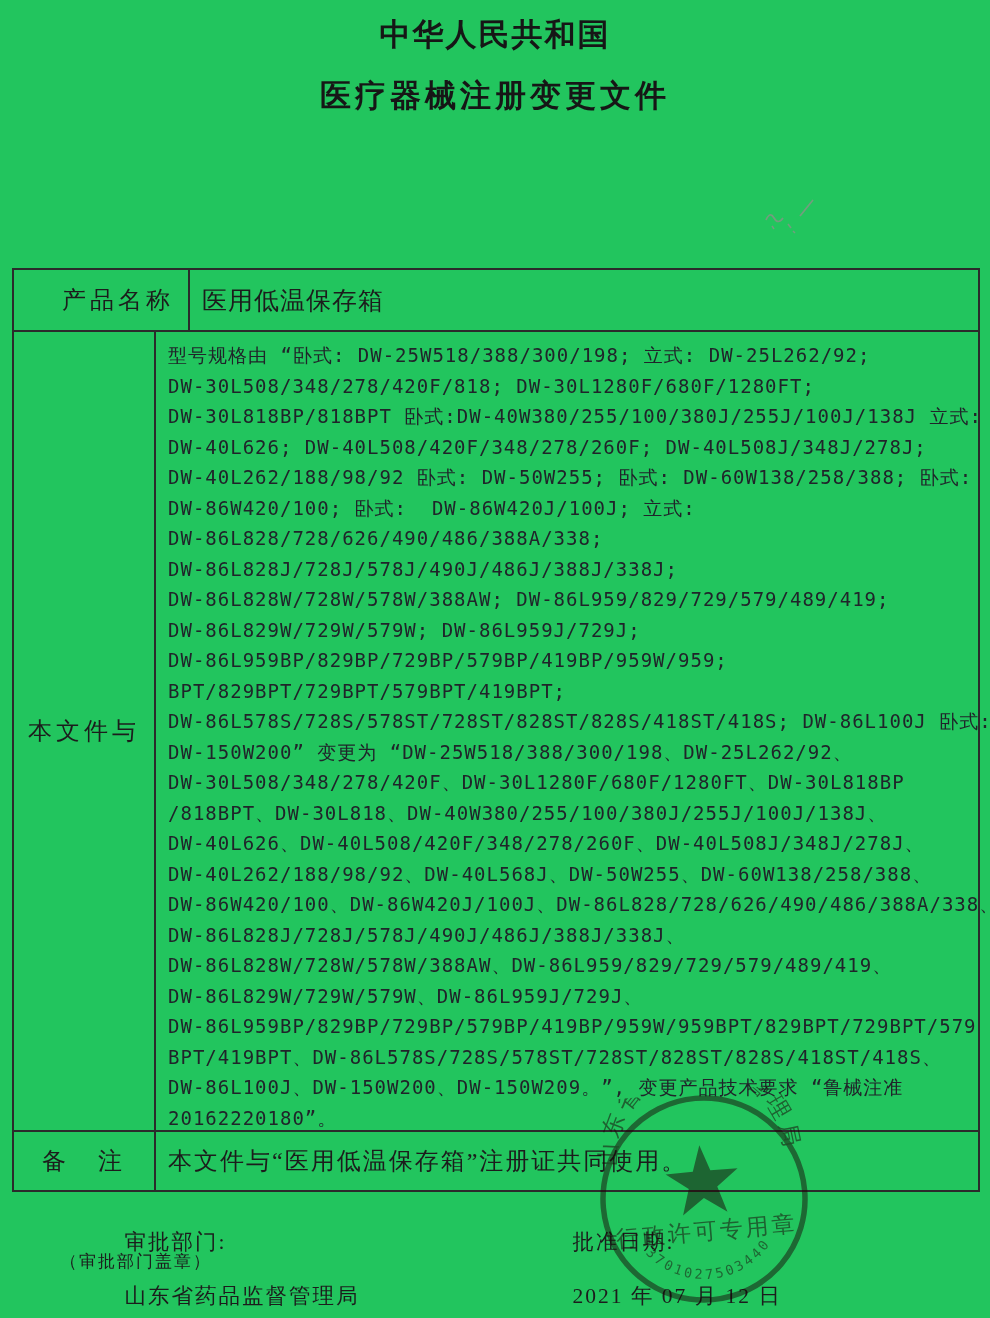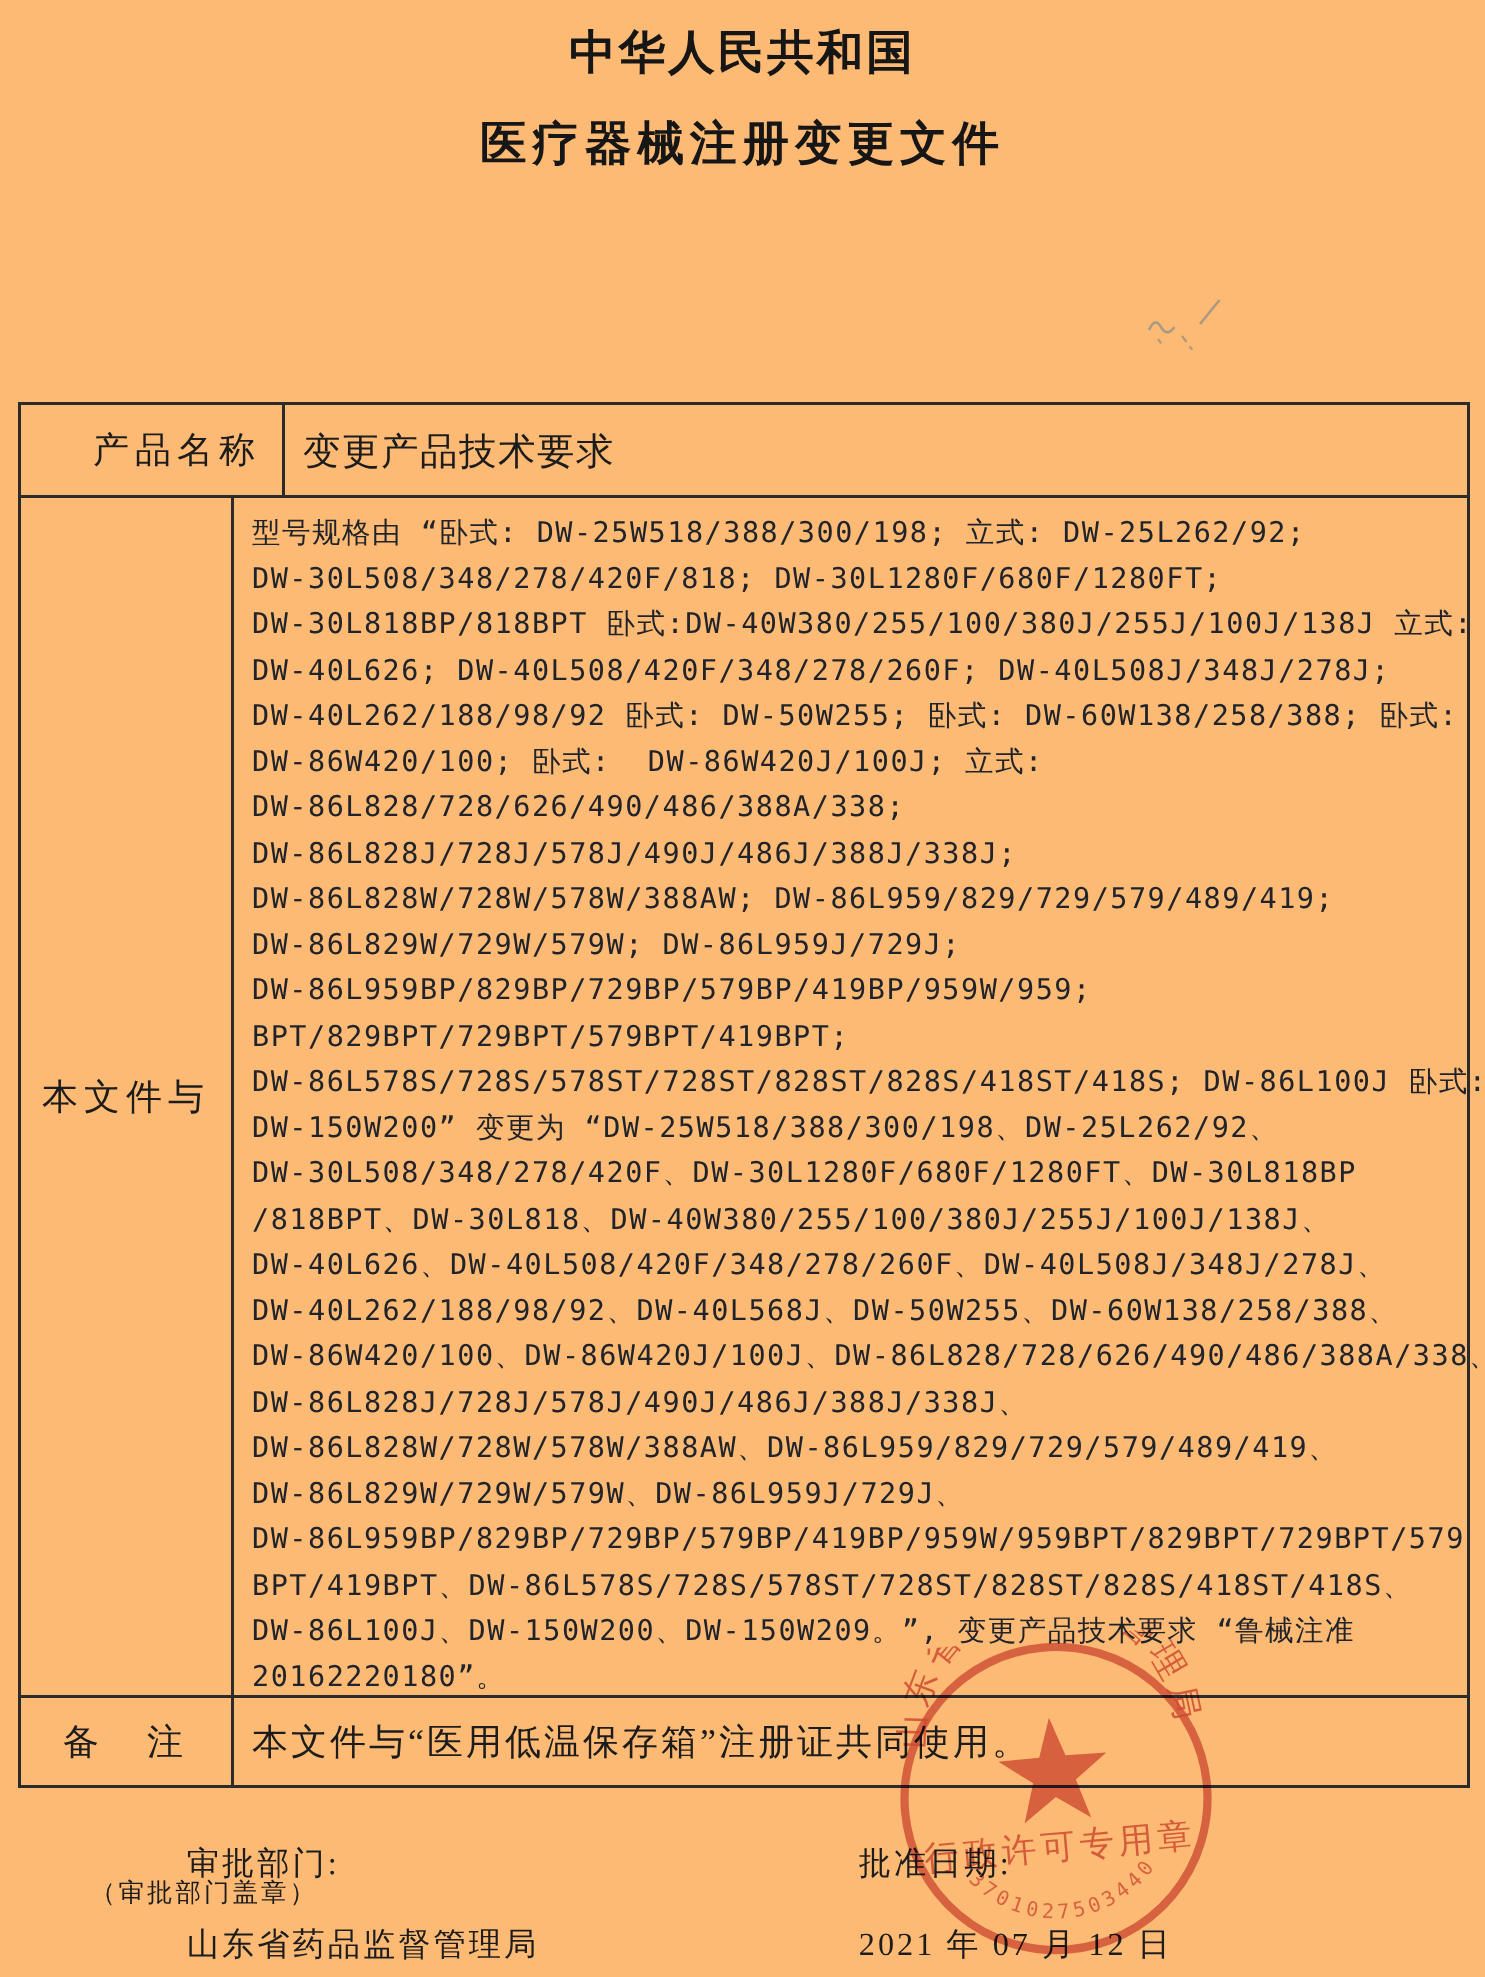--- a/index.html
+++ b/index.html
@@ -2,21 +2,21 @@
 <html><head>
 <meta charset="utf-8">
 <style>
   html,body { margin:0; padding:0; }
   body {
     width:990px; height:1318px; position:relative;
     background:#ffffff; color:#1c1c1c;
     font-family:"Liberation Serif","DejaVu Serif",serif;
     overflow:hidden;
   }
-  .page { position:absolute; inset:0; background:#fdba74; }
+  .page { position:absolute; inset:0; background:#22c55e; }
 
   .title { position:absolute; left:0; width:100%; text-align:center;
            font-weight:600; color:#161616; }
   .title-1 { top:14px;  font-size:31px; letter-spacing:2px; }
   .title-2 { top:64px;  font-size:31px; letter-spacing:4px;margin-top:11px; }
 
   .reg-line { position:absolute; left:95px; top:216px; font-size:23px;
               letter-spacing:1px; white-space:pre; }
   .reg-line .num { margin-left:10px; }
 
@@ -60,21 +60,21 @@
     <path d="M 28,28 l 3,4" fill="none" stroke="#8f9089" stroke-width="1.5"></path>
     <path d="M 40,20 L 53,4" fill="none" stroke="#8f9089" stroke-width="1.7"></path>
     <path d="M 33,35 l 2,2" fill="none" stroke="#8f9089" stroke-width="1.5"></path>
   </svg>
 
 
   <div class="doc-table">
 
     <div class="row row-product">
       <div class="cell-label">产品名称</div>
-      <div class="cell-content">变更产品技术要求</div>
+      <div class="cell-content">医用低温保存箱</div>
     </div>
 
     <div class="row row-change">
       <div class="cell-label">本文件与</div>
       <div class="cell-content cell-change">
           <div class="change-line">型号规格由 “卧式: DW-25W518/388/300/198; 立式: DW-25L262/92;</div>
           <div class="change-line">DW-30L508/348/278/420F/818; DW-30L1280F/680F/1280FT;</div>
           <div class="change-line">DW-30L818BP/818BPT 卧式:DW-40W380/255/100/380J/255J/100J/138J 立式:</div>
           <div class="change-line">DW-40L626; DW-40L508/420F/348/278/260F; DW-40L508J/348J/278J;</div>
           <div class="change-line">DW-40L262/188/98/92 卧式: DW-50W255; 卧式: DW-60W138/258/388; 卧式:</div>

